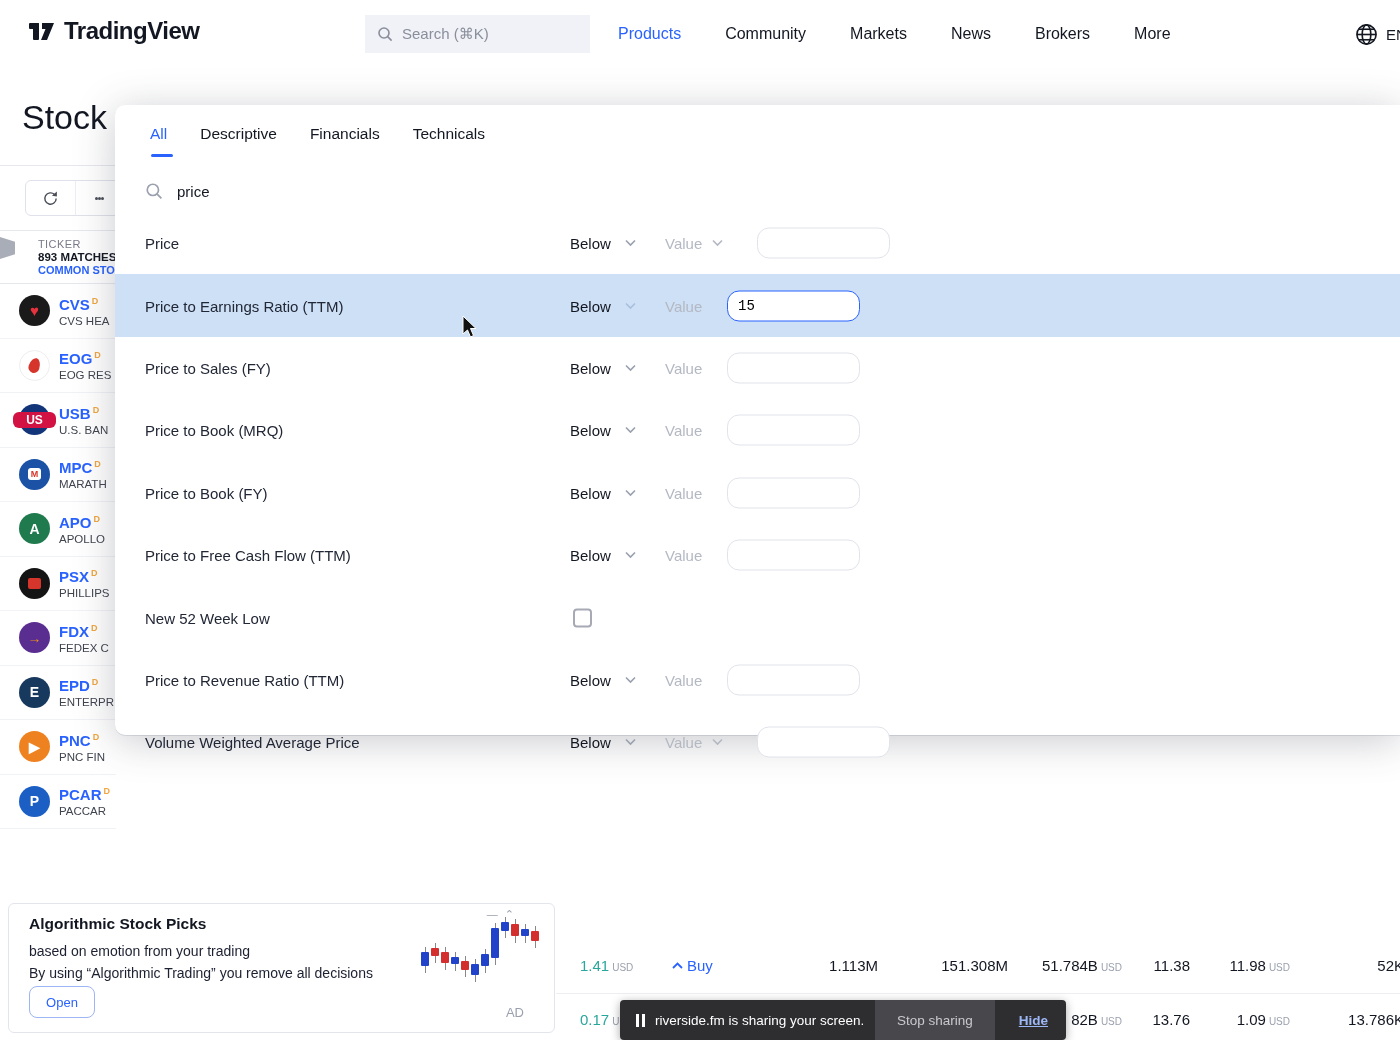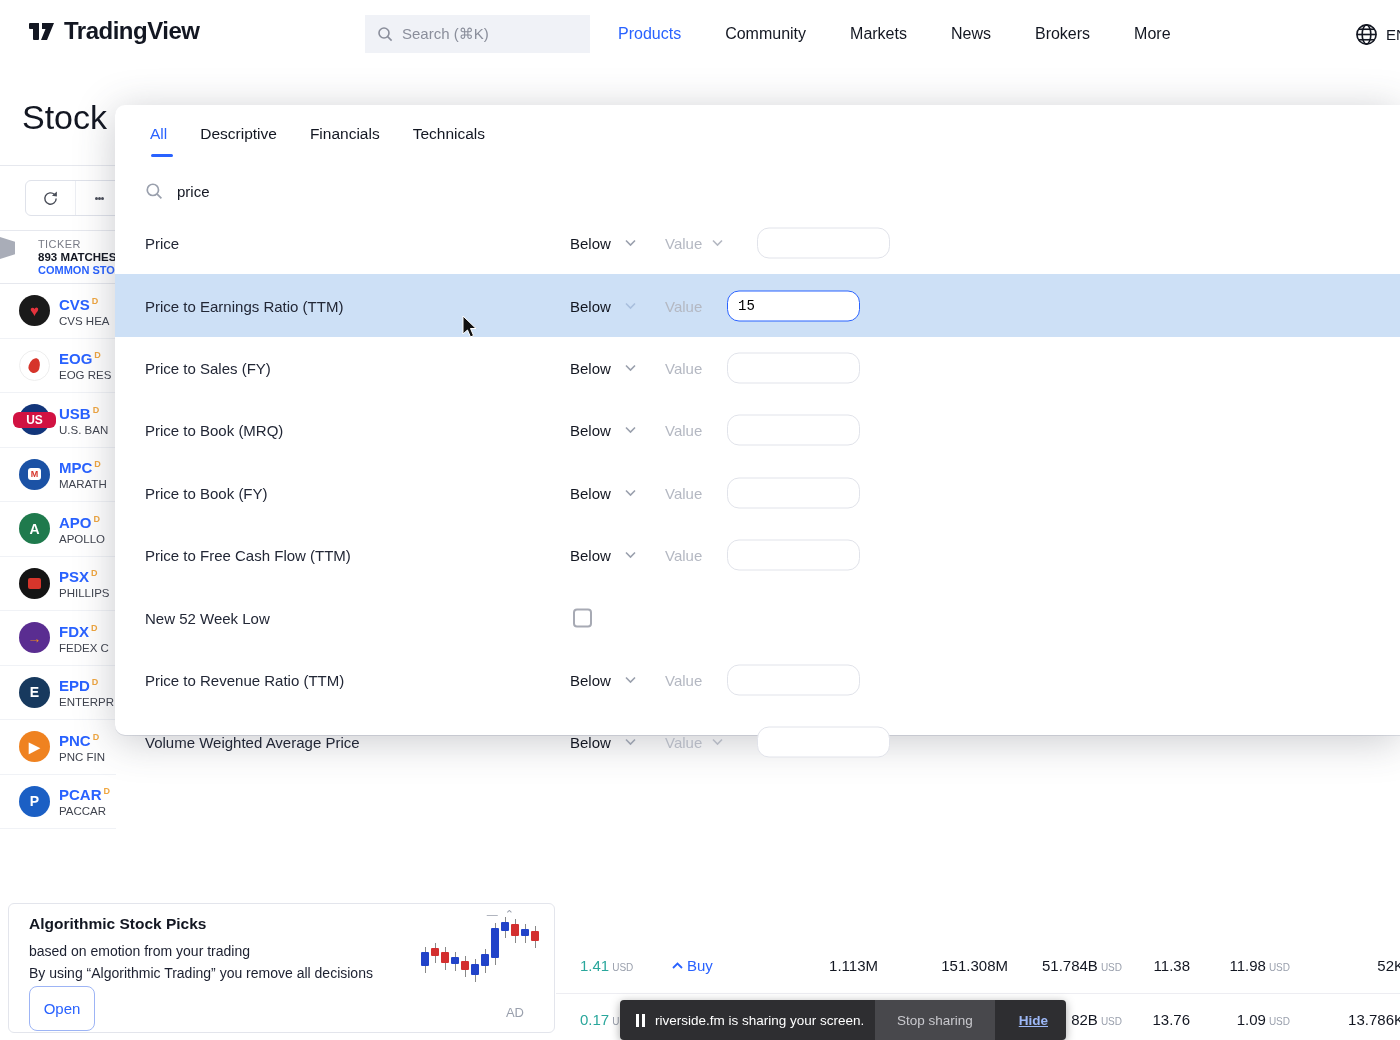--- a/index.html
+++ b/index.html
@@ -51,22 +51,22 @@
     border-radius:50% 50% 50% 50% / 62% 62% 38% 38%; transform:rotate(18deg); }
   .g-sq { width:13px; height:11px; background:#d6352b; border-radius:2px; }
   .g-pill { background:#d11242; color:#fff; font-size:12px; font-weight:700; border-radius:6px; padding:1px 13px; }
   .g-box { background:#fff; color:#d6352b; font-size:9px; font-weight:800; border-radius:3px; padding:1px 3px; }
 
   
   #ad-card { position:absolute; left:8px; top:903px; width:547px; height:130px; background:#fff;
     border:1px solid #e3e5ec; border-radius:6px; z-index:5; }
   #ad-title { position:absolute; left:20px; top:11px; font-size:15.5px; font-weight:700; }
   #ad-body { position:absolute; left:20px; top:36px; font-size:14px; line-height:22px; color:#1c2030; }
-  #ad-open { position:absolute; left:20px; top:82px; width:66px; height:45px; border:1px solid #9db4f5;
-    border-radius:8px; background:#fff; color:#2962ff; font-size:15px; cursor:pointer;
+  #ad-open { position:absolute; left:20px; top:82px; width:66px; height:32px; border:1px solid #9db4f5;
+    border-radius:8px; background:#fff; color:#2962ff; font-size:13px; cursor:pointer;
     font-family:"Liberation Sans",sans-serif; }
   #ad-chart { position:absolute; left:412px; top:8px; width:125px; height:90px; }
   .candle { position:absolute; width:8px; }
   .candle .wick { position:absolute; left:3.5px; width:1px; background:#888; }
   .candle .body { position:absolute; left:0; width:8px; border-radius:1px; }
   #ad-min { position:absolute; right:38px; top:4px; color:#9aa0ad; font-size:11px; letter-spacing:2px; }
   #ad-badge { position:absolute; right:30px; bottom:12px; color:#9aa0ad; font-size:13px; }
 
   
   #btable { position:absolute; left:556px; top:920px; width:844px; height:120px; background:#fff; }

